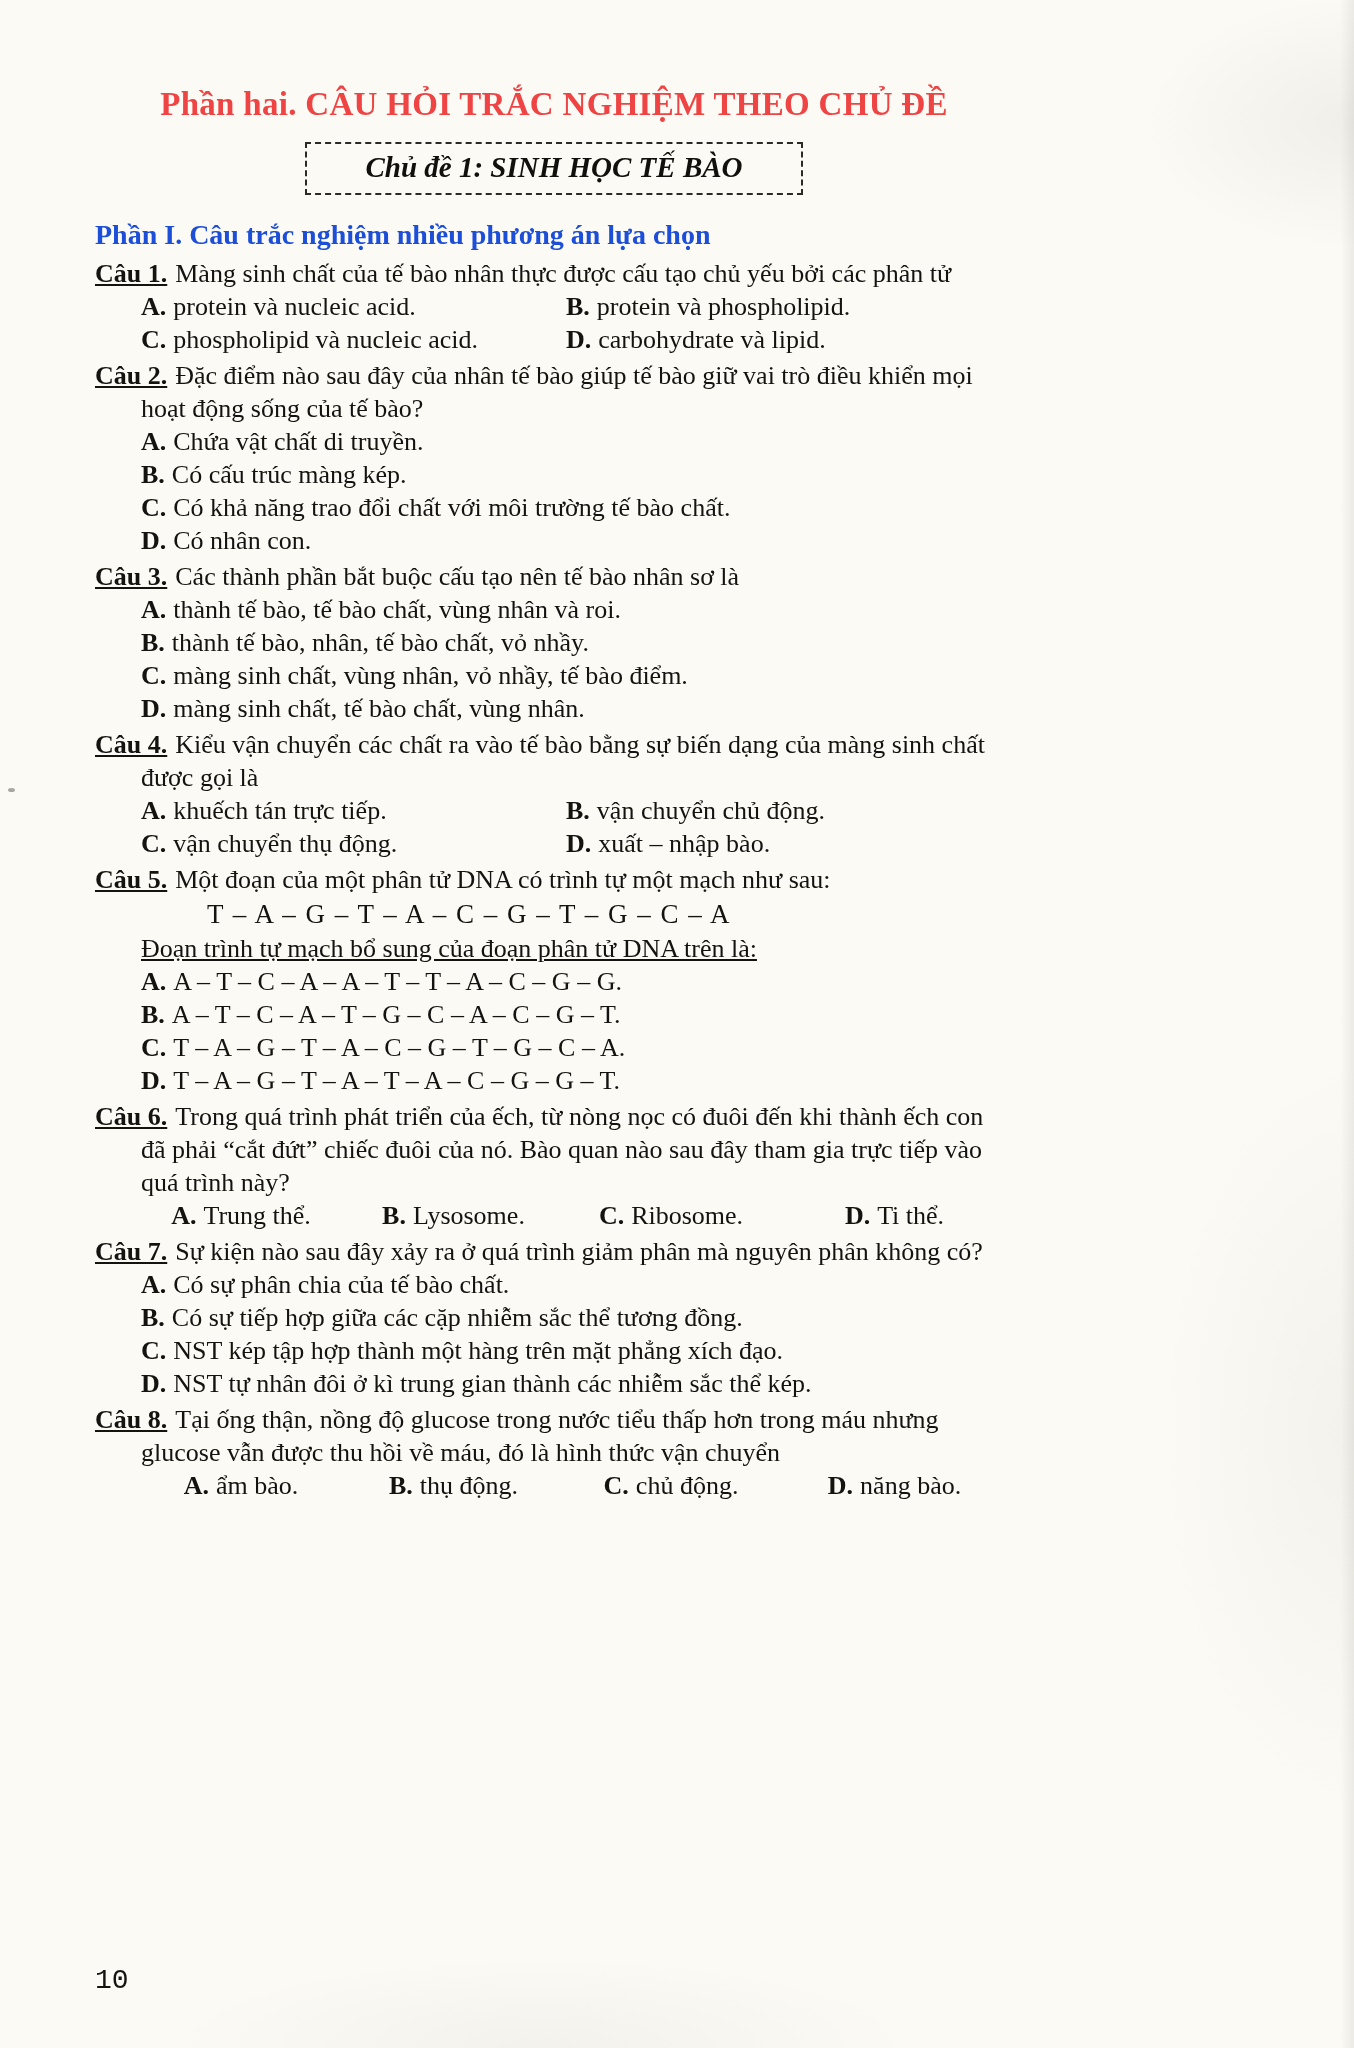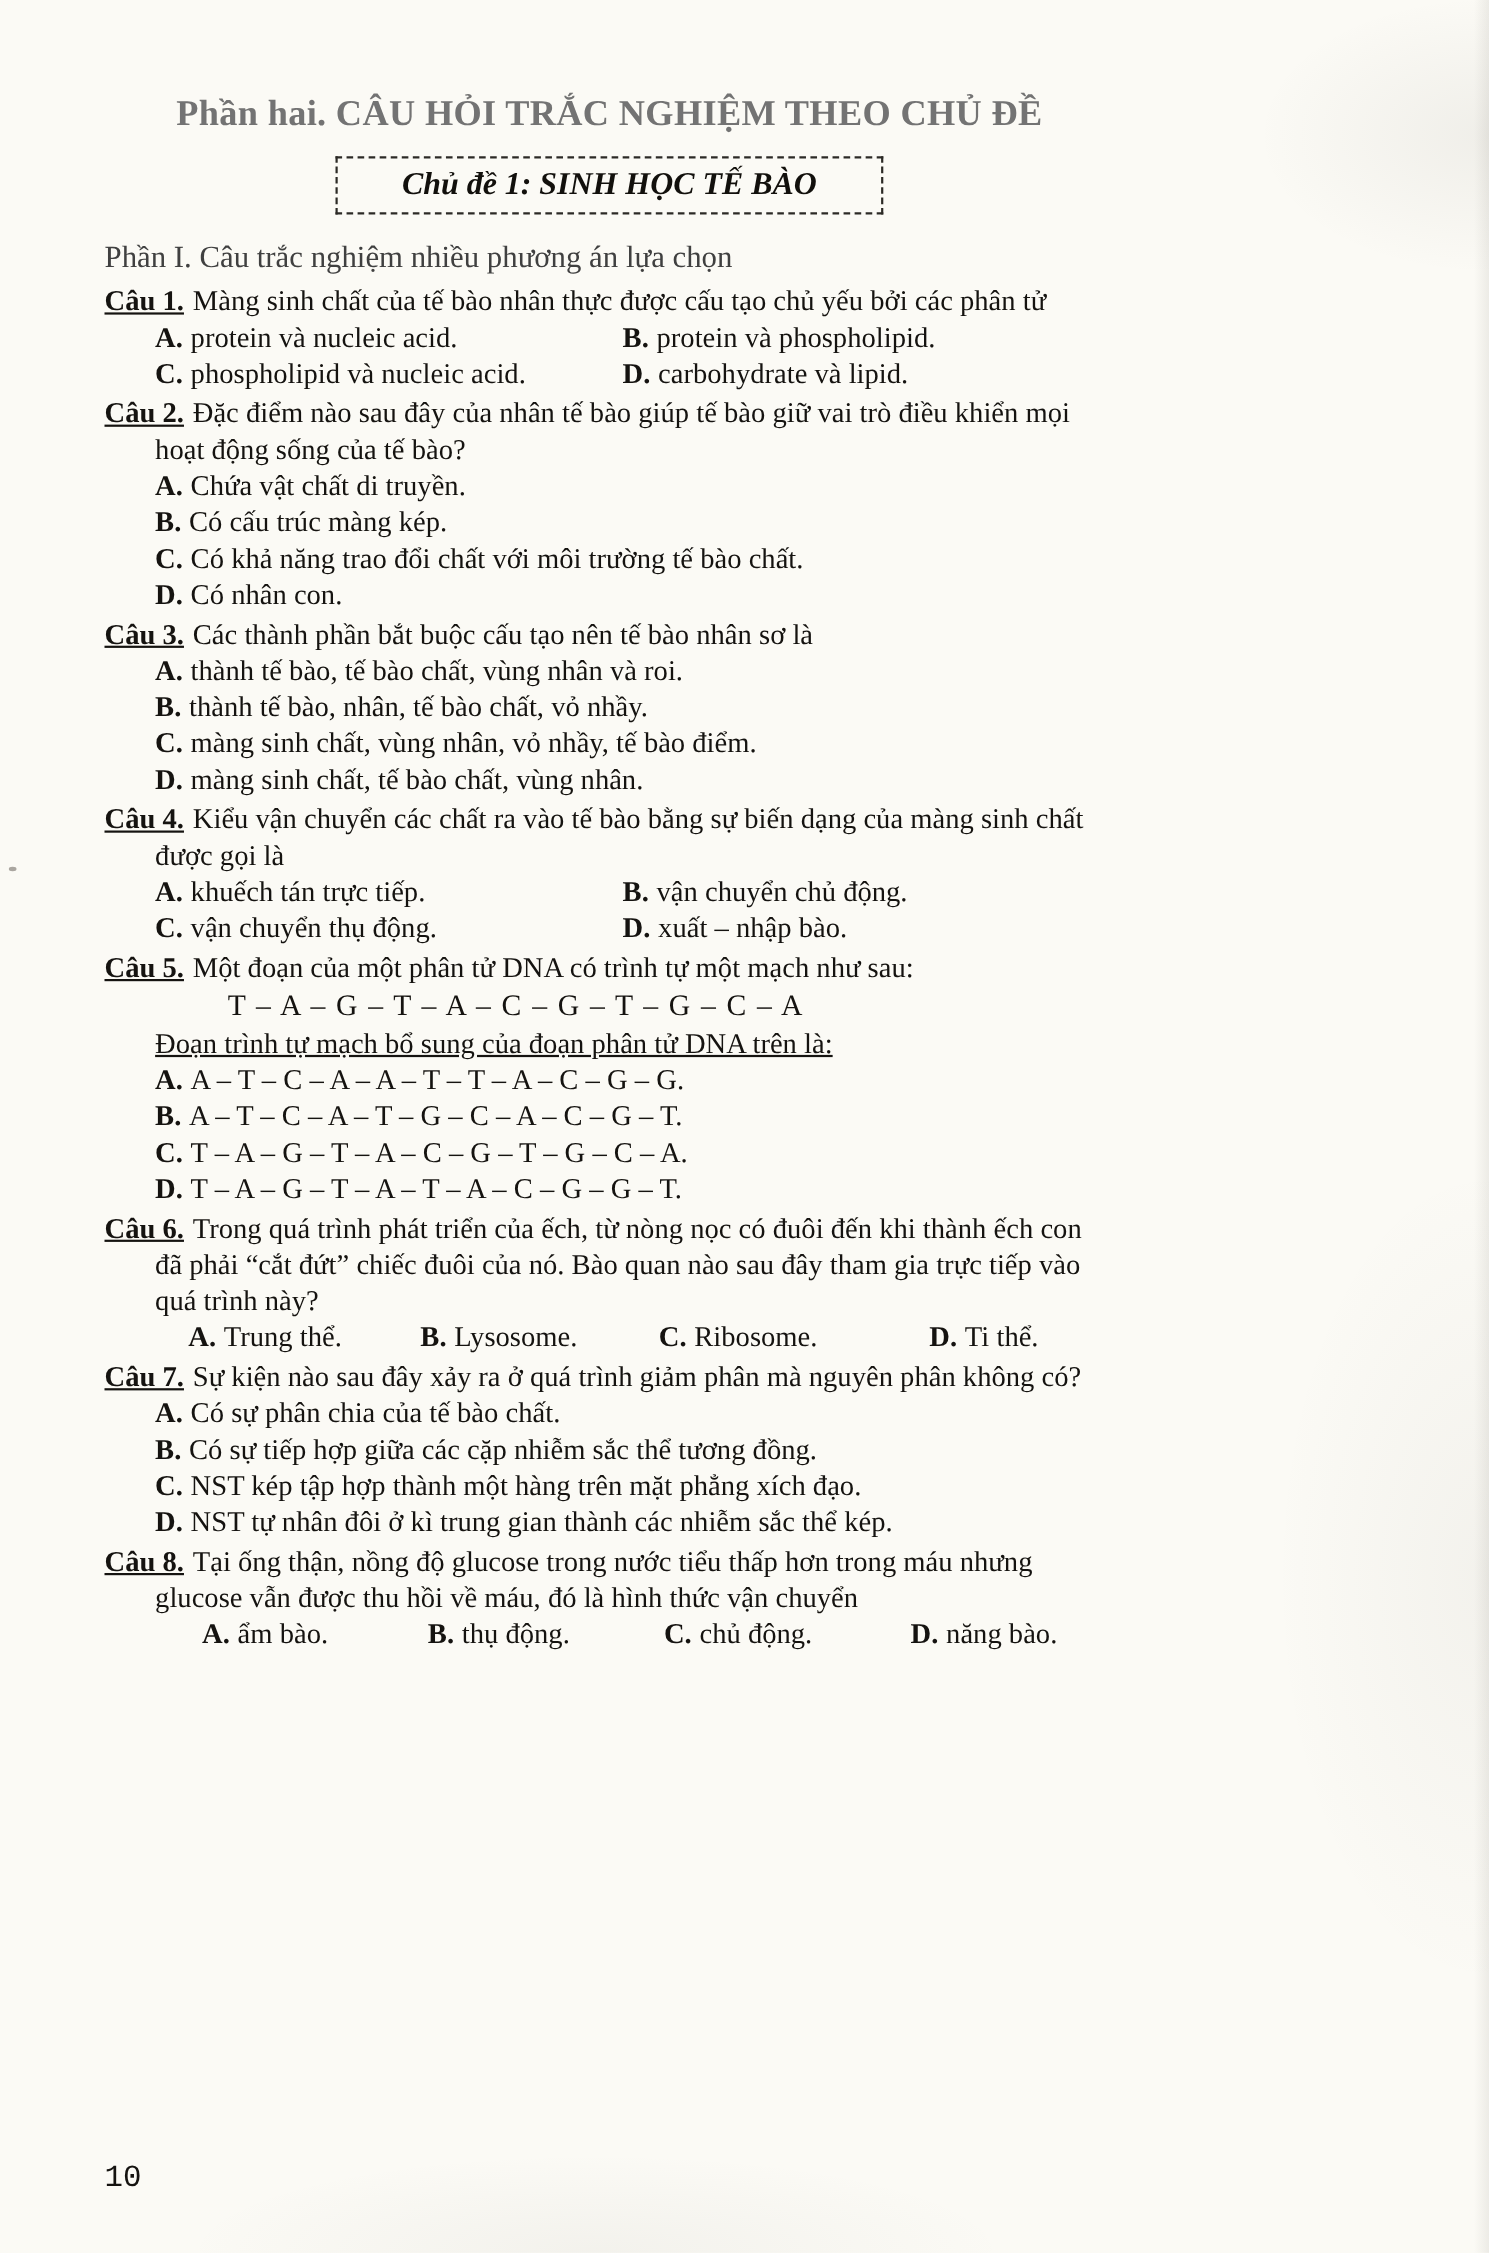--- a/index.html
+++ b/index.html
@@ -29,41 +29,41 @@
     position: relative;
   }
   .content {
     width: 918px;
   }
   .part-title {
     font-size: 33px;
     font-weight: bold;
     text-align: center;
     letter-spacing: 0.3px;
-    color: #737373;
+    color: #ef4444;
     margin: 0 0 16px 0;
     line-height: 44px;
   }
   .topic-box-wrap {
     text-align: center;
     margin: 0 0 22px 0;
     font-style: italic;
   }
   .topic-box {
     display: inline-block;
     border: 2px dashed #2c2a26;
     padding: 7px 58px 9px 58px;
     font-size: 29px;
     font-weight: bold;
     color: #12100c;
   }
   .section-title {
     font-size: 28px;
-    font-weight: normal;
-    color: #404040;
+    font-weight: bold;
+    color: #1d4ed8;
     margin: 0 0 4px 0;
     line-height: 36px;
   }
   .question {
     margin-top: 3px;
     font-size: 26px;
   }
   .q-line {
     margin: 0;
     padding-left: 46px;

